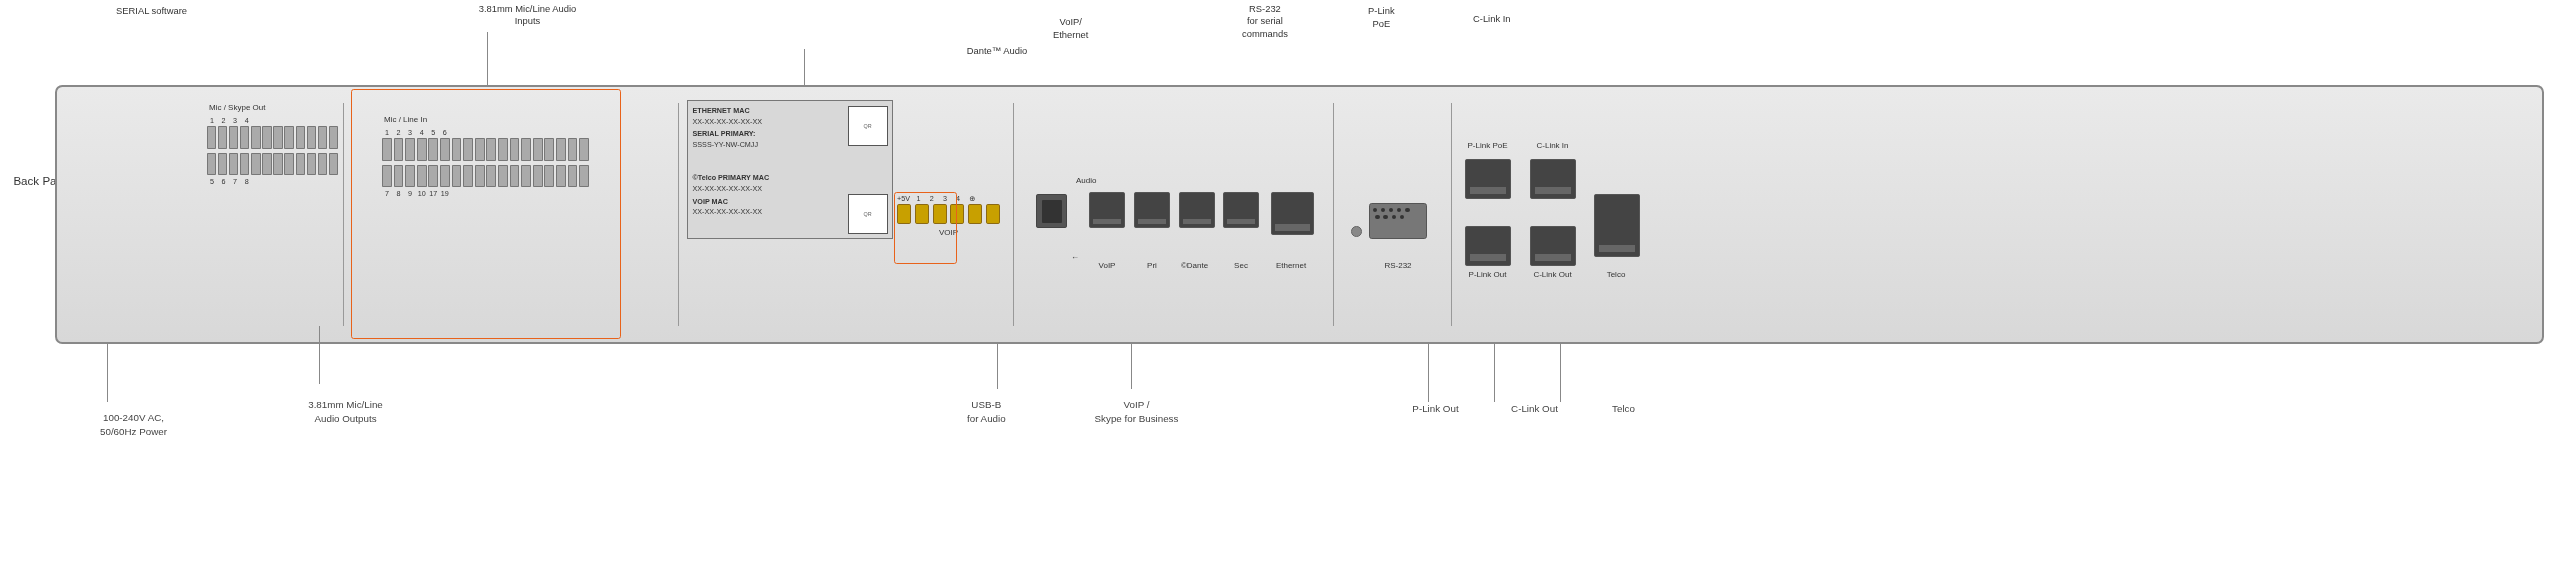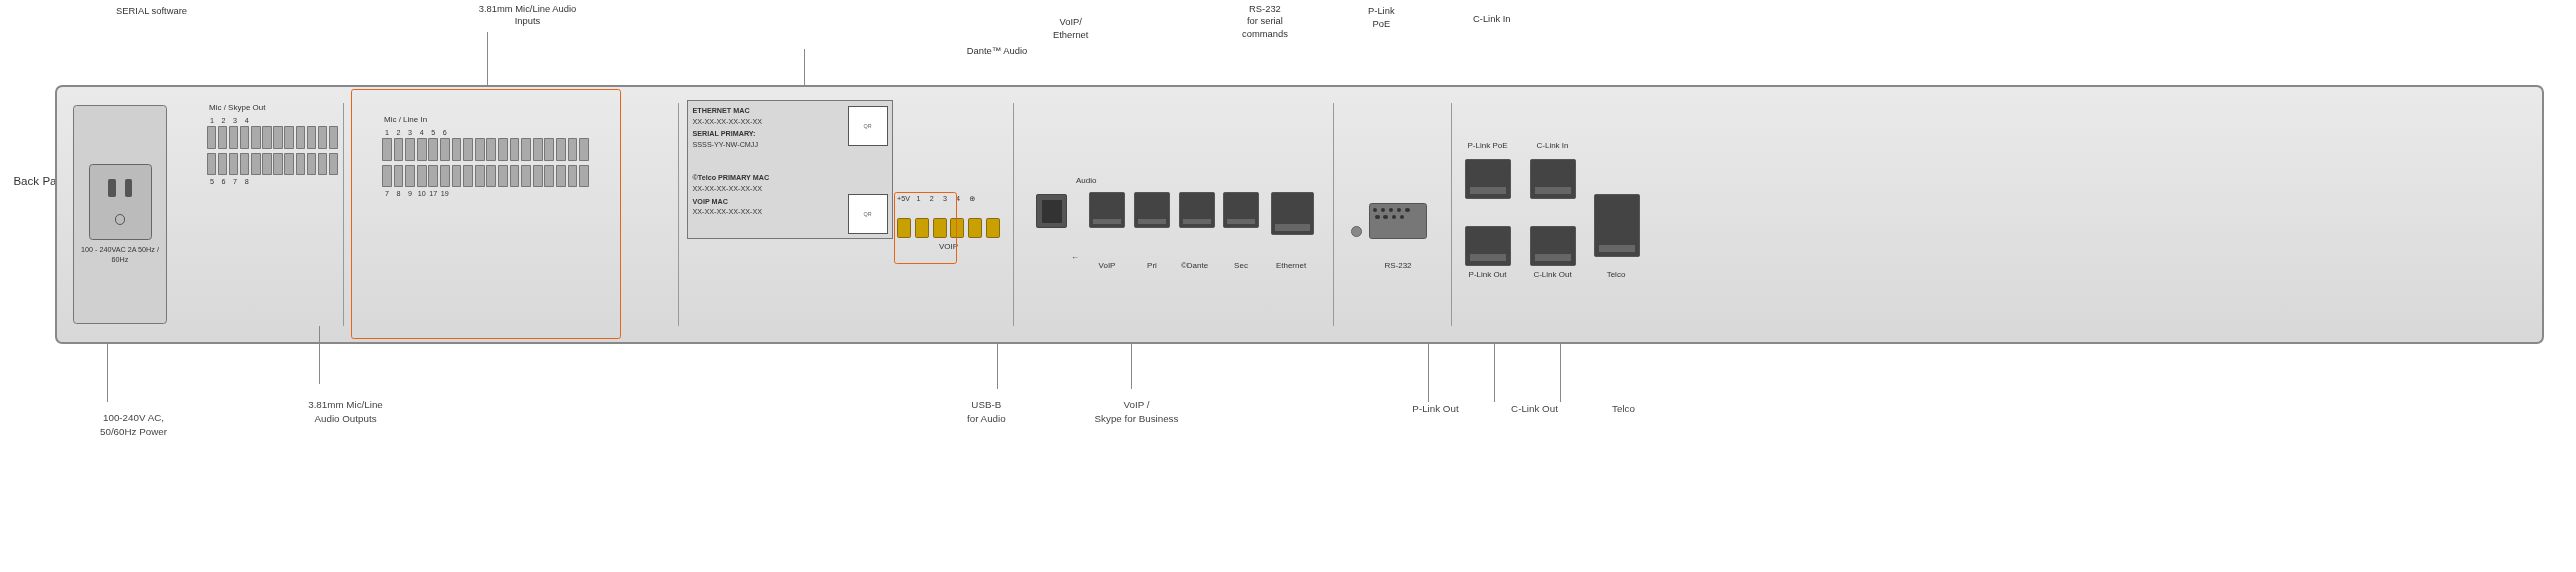--- a/index.html
+++ b/index.html
@@ -76,35 +76,20 @@
     </div>
 
   </div>
 
   <div style="position:absolute;left:13.4px;top:174px;font-size:11.6px;color:#333;font-weight:normal;">
     <span>Back Panel</span>
   </div>
 
   <div style="position:absolute;top:85px;left:55px;width:2489px;height:259px;border:2.2px solid #888;border-radius:7.2px;background:linear-gradient(to bottom,#eaeaea,#d8d8d8);">
 
-    <div style="position:absolute;left:16px;top:18px;width:94px;height:219px;border:1.8px solid #777;border-radius:3.6px;background:#d0d0d0;display:flex;align-items:center;justify-content:center;flex-direction:column;">
-
-      <div style="width:63px;height:76px;border:1.8px solid #666;border-radius:3.6px;background:#bbb;display:flex;flex-direction:column;align-items:center;justify-content:space-around;padding:5.4px;">
-        <div style="display:flex;gap:9px;">
-          <div style="width:7.2px;height:18px;background:#555;border-radius:1.8px;"></div>
-          <div style="width:7.2px;height:18px;background:#555;border-radius:1.8px;"></div>
-        </div>
-        <div style="width:10.7px;height:10.7px;border-radius:50%;border:1.8px solid #555;"></div>
-      </div>
-
-      <div style="font-size:7.2px;text-align:center;color:#333;margin-top:5.4px;line-height:1.4;">
-        <span>100 - 240VAC  2A
-50Hz / 60Hz</span>
-      </div>
-    </div>
 
     <div style="position:absolute;left:125px;top:16px;width:156px;height:222px;">
 
       <div style="font-size:8px;color:#333;text-align:left;margin-bottom:3.6px;padding-left:27px;">
         <span>Mic / Skype Out</span>
       </div>
 
       <div style="display:flex;gap:1.8px;padding-left:25px;margin-bottom:1.8px;font-size:7.2px;color:#333;">
         <span style="width:9.8px;text-align:center;">1</span>
         <span style="width:9.8px;text-align:center;">2</span>
@@ -232,21 +217,21 @@
       <div style="font-size:7.2px;font-weight:bold;margin-top:22.3px;"><span>©Telco PRIMARY MAC</span></div>
       <div><span>XX-XX-XX-XX-XX-XX</span></div>
       <div style="font-weight:bold;margin-top:1.8px;"><span>VOIP MAC</span></div>
       <div><span>XX-XX-XX-XX-XX-XX</span></div>
 
       <div style="position:absolute;right:4.5px;bottom:4.5px;width:40px;height:40px;background:#fff;border:0.9px solid #555;display:flex;align-items:center;justify-content:center;font-size:5.4px;color:#666;">QR</div>
     </div>
 
     <div style="position:absolute;left:840px;top:107px;width:103px;height:116px;">
 
-      <div style="font-size:7.2px;color:#333;margin-bottom:15px;">
+      <div style="font-size:7.2px;color:#333;margin-bottom:1px;">
         <span>+5V</span>
         <span style="margin-left:4.5px;">1</span>
         <span style="margin-left:7.2px;">2</span>
         <span style="margin-left:7.2px;">3</span>
         <span style="margin-left:7.2px;">4</span>
         <span style="margin-left:7.2px;">⊕</span>
       </div>
 
       <div style="display:flex;gap:3.6px;margin-bottom:4.5px;">
         <div style="width:14.3px;height:19.7px;background:#c8a000;border:1.3px solid #8b6914;border-radius:1.8px;"></div>

